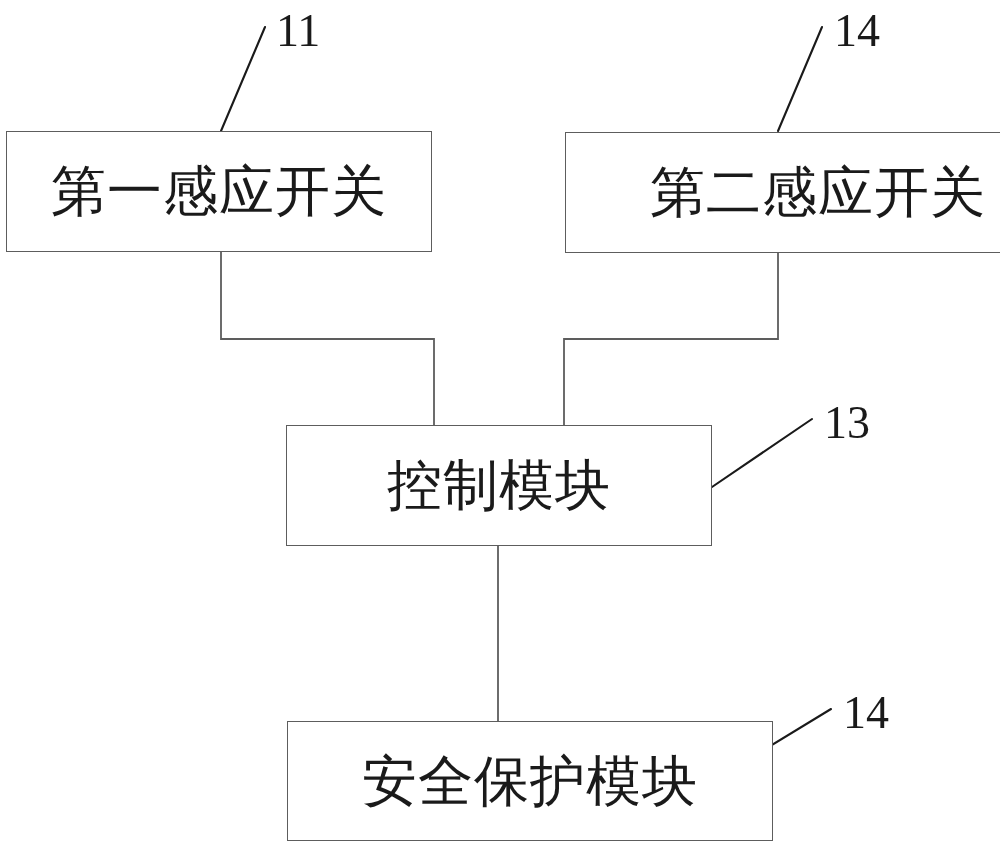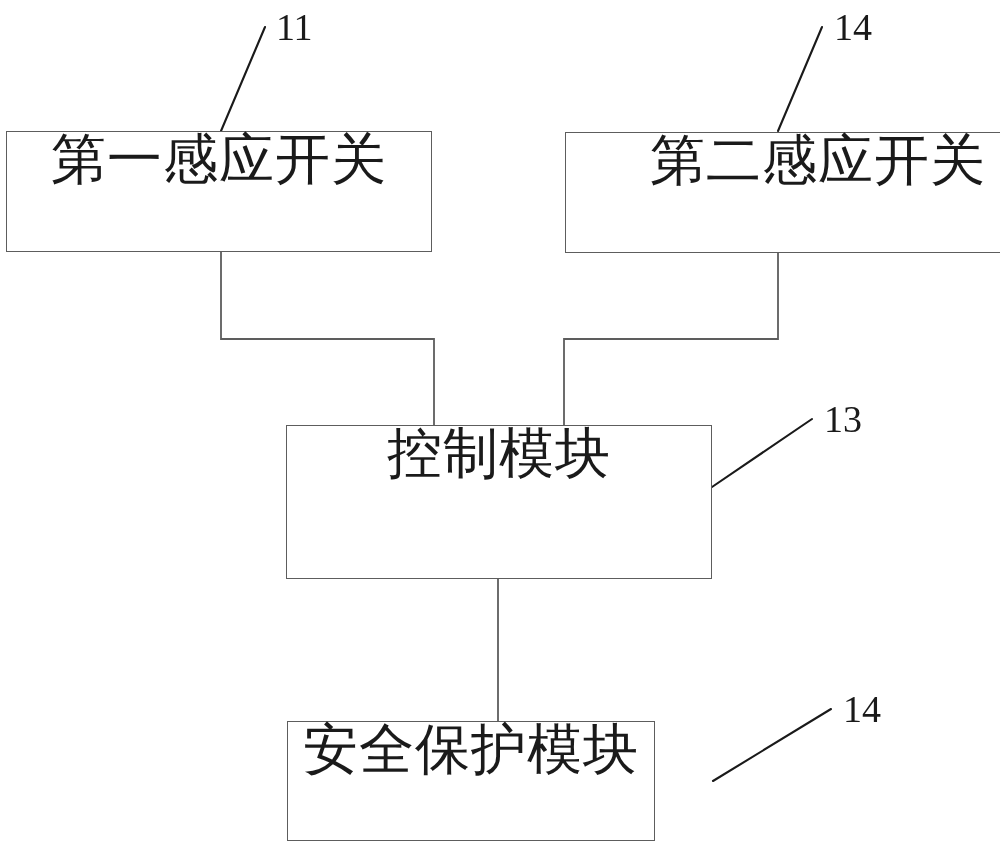--- a/index.html
+++ b/index.html
@@ -25,20 +25,21 @@
     width: 1000px;
     height: 852px;
     display: block;
   }
   .node-box {
     position: absolute;
     box-sizing: border-box;
     border: 1.6px solid #5d5d5d;
     background: #ffffff;
     display: flex;
+    align-items: center;
     justify-content: center;
     z-index: 2;
   }
   .node-label {
     font-family: "DejaVu Serif", "Liberation Serif", serif;
     font-size: 55px;
     line-height: 1;
     color: #1a1a1a;
     letter-spacing: 1px;
     white-space: nowrap;
@@ -53,32 +54,32 @@
   #node-sensor-2 {
     left: 565px;
     top: 132px;
     width: 506px;
     height: 121px;
   }
   #node-control {
     left: 286px;
     top: 425px;
     width: 426px;
-    height: 154px;
+    height: 121px;
   }
   #node-safety {
     left: 287px;
     top: 721px;
-    width: 368px;
+    width: 486px;
     height: 120px;
   }
   .ref-numeral {
     position: absolute;
     font-family: "Liberation Serif", "DejaVu Serif", serif;
-    font-size: 38px;
+    font-size: 46px;
     line-height: 1;
     color: #1a1a1a;
     white-space: nowrap;
     z-index: 3;
   }
   #ref-11 { left: 276px; top: 8px; }
   #ref-12 { left: 834px; top: 8px; }
   #ref-13 { left: 824px; top: 400px; }
   #ref-14 { left: 843px; top: 690px; text-align: center; }
 </style>

